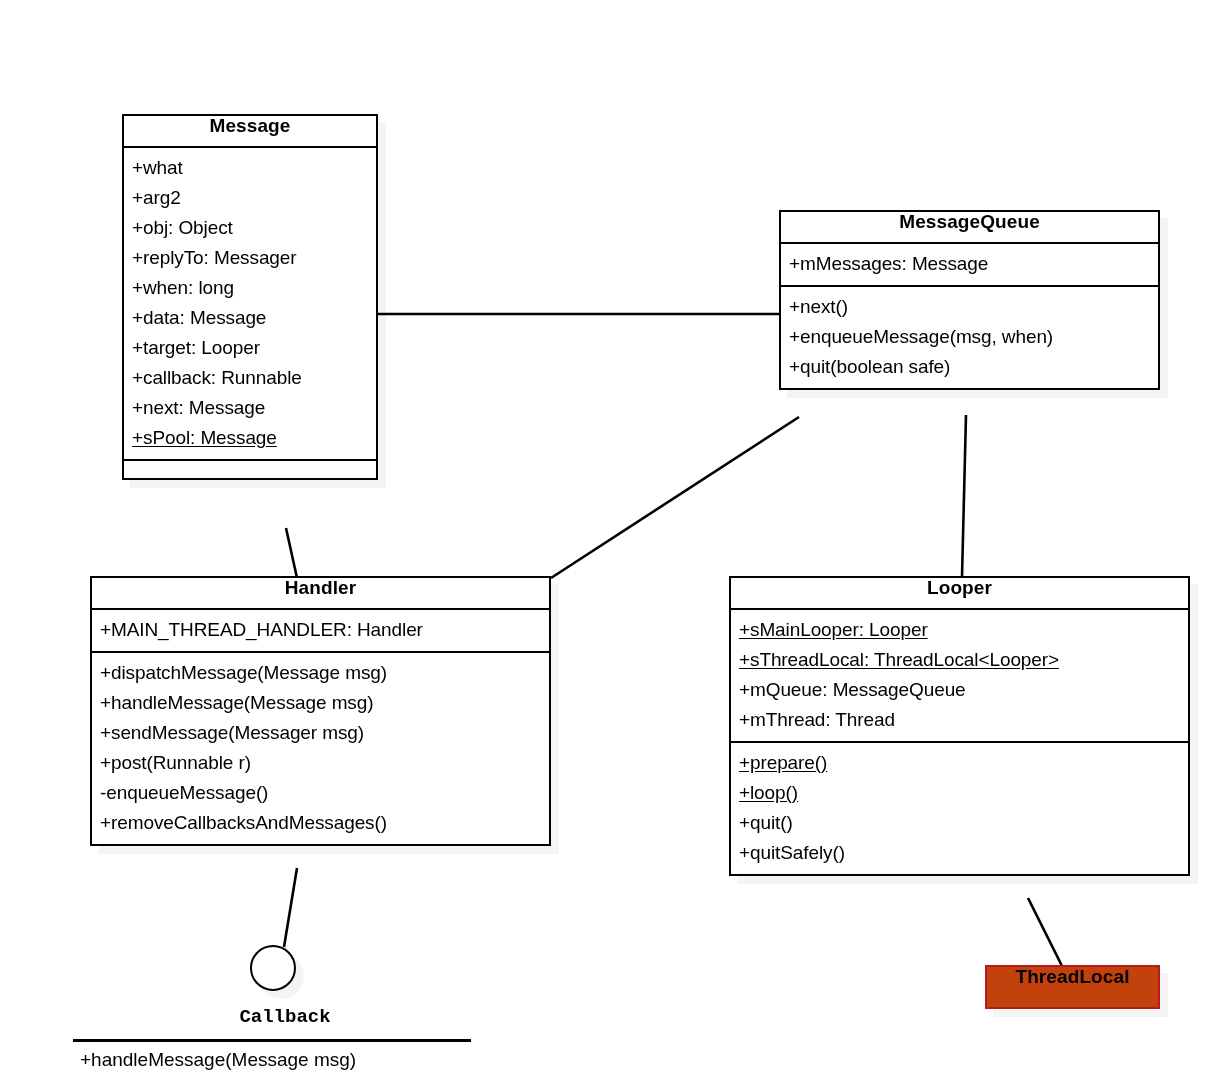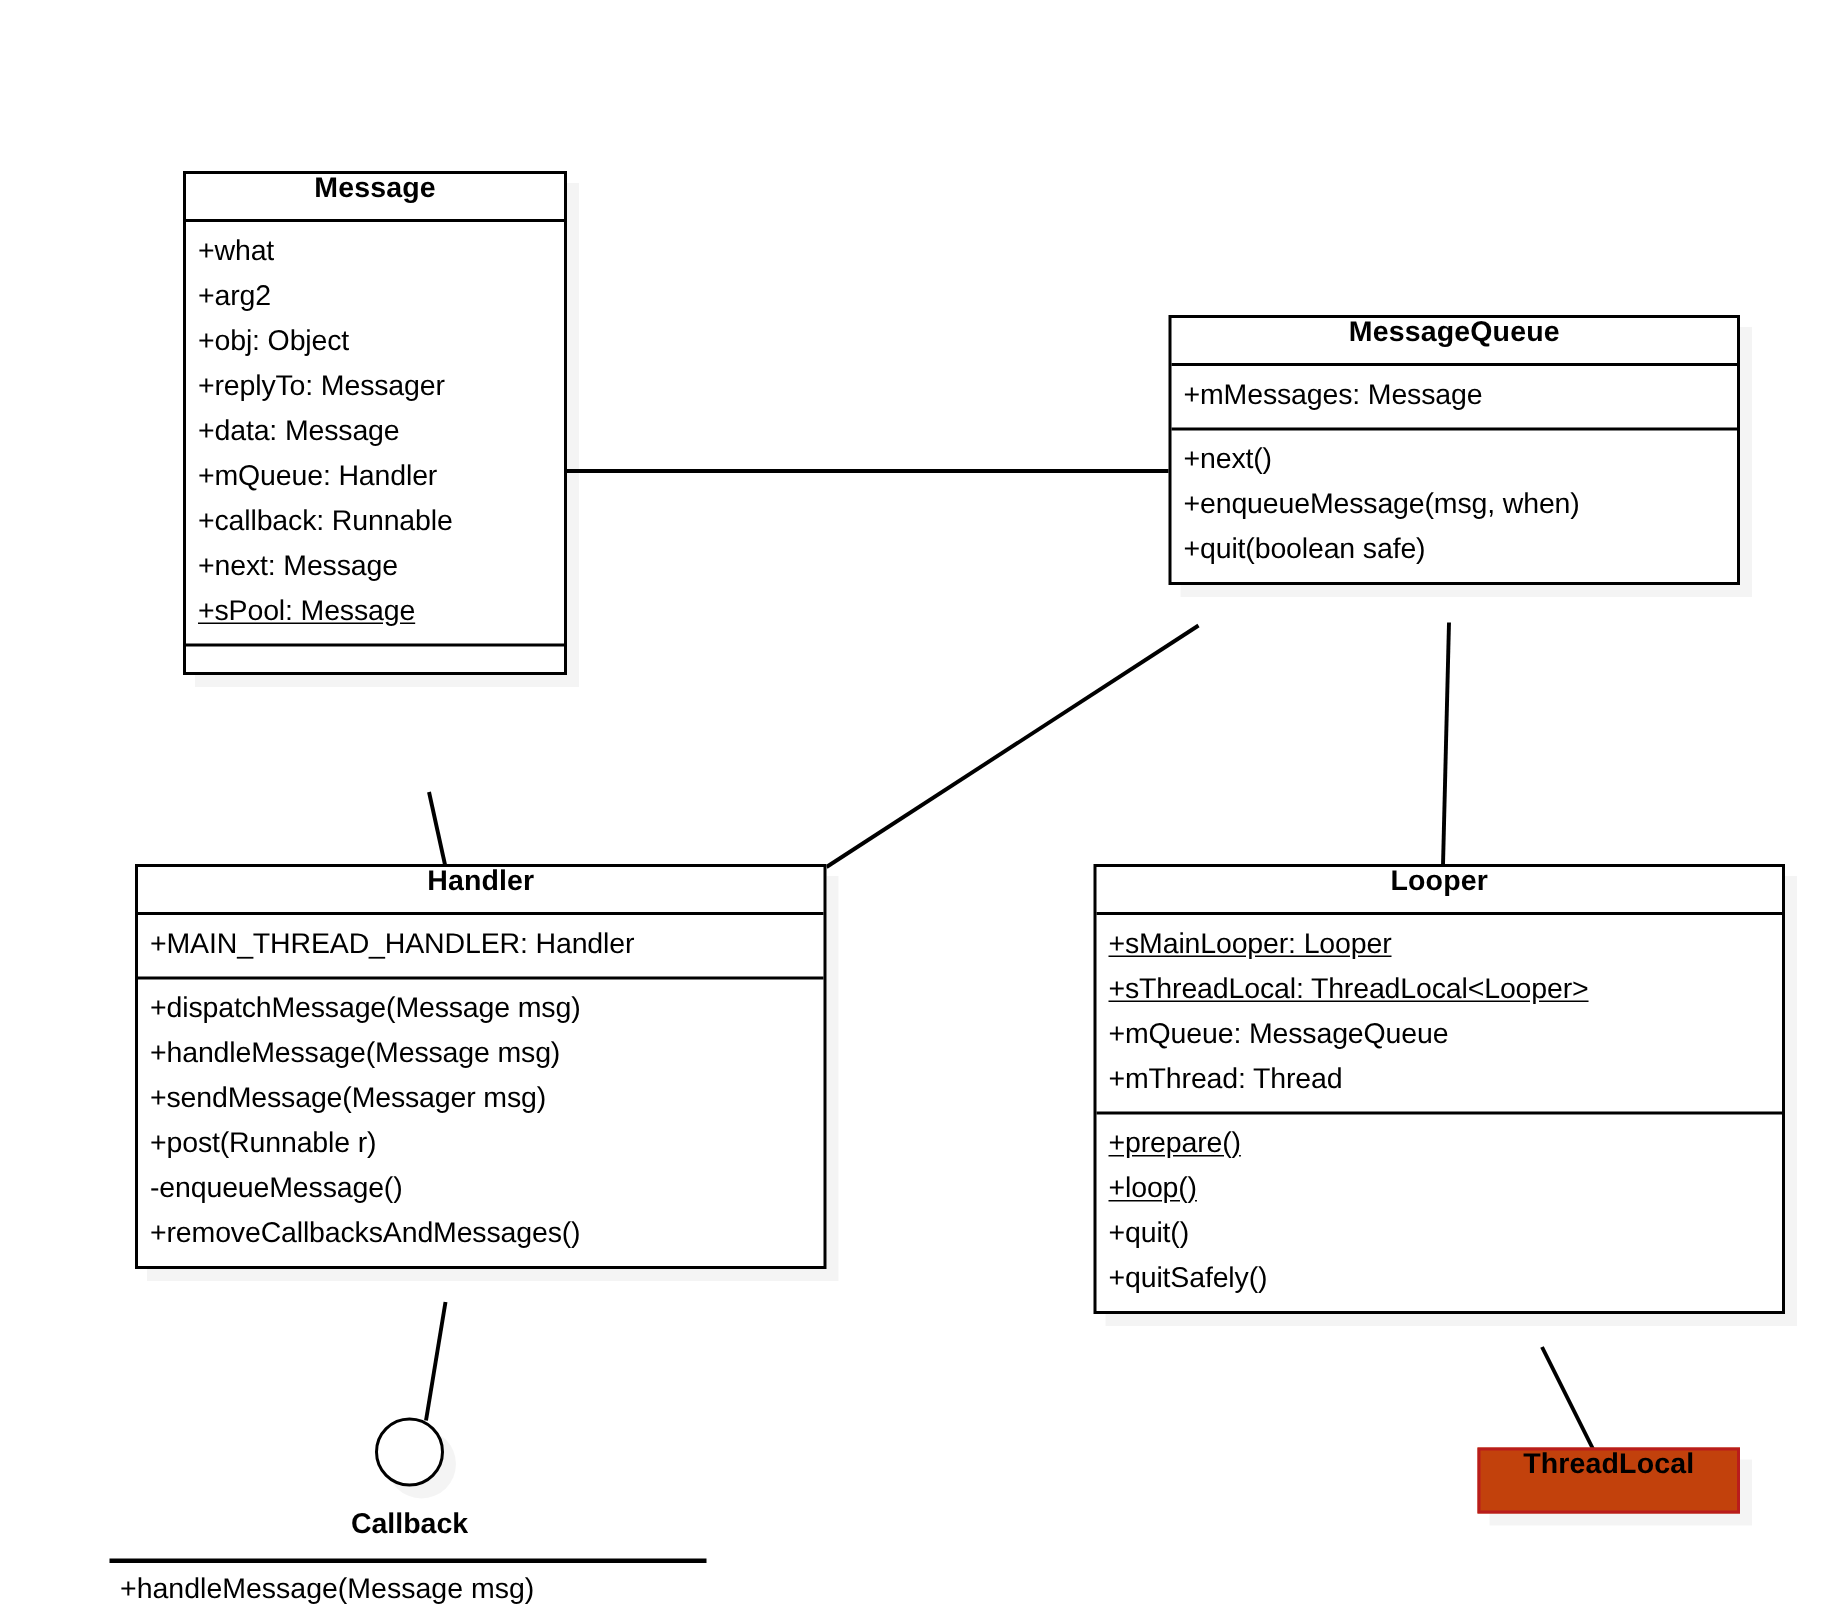--- a/index.html
+++ b/index.html
@@ -132,22 +132,23 @@
     <line x1="1028" y1="898" x2="1062" y2="966" stroke="#000000" stroke-width="2.6"></line>
   </svg>
 
   <div class="uml-class" style="left:122px; top:114px; width:256px;">
     <div class="class-title">Message</div>
     <div class="compartment">
       <div class="member">+what</div>
       <div class="member">+arg2</div>
       <div class="member">+obj: Object</div>
       <div class="member">+replyTo: Messager</div>
+      <div class="member">+when: long</div>
       <div class="member">+data: Message</div>
-      <div class="member">+mQueue: Handler</div>
+      <div class="member">+target: Looper</div>
       <div class="member">+callback: Runnable</div>
       <div class="member">+next: Message</div>
       <div class="member static">+sPool: Message</div>
     </div>
     <div class="compartment empty"></div>
   </div>
 
   <div class="uml-class" style="left:779px; top:210px; width:381px;">
     <div class="class-title">MessageQueue</div>
     <div class="compartment">
@@ -186,21 +187,21 @@
     <div class="compartment">
       <div class="member static">+prepare()</div>
       <div class="member static">+loop()</div>
       <div class="member">+quit()</div>
       <div class="member">+quitSafely()</div>
     </div>
   </div>
 
   <div id="callback-group" style="left:0px; top:0px;">
     <div class="lollipop-circle" style="left:250px; top:945px;"></div>
-    <div class="lollipop-label" style="left:173px; top:1006px; width:200px;">Callback</div>
+    <div class="lollipop-label" style="left:185px; top:1006px; width:200px;font-family:Liberation Mono, monospace;">Callback</div>
     <div class="callback-rule" style="left:73px; top:1039px; width:398px;"></div>
     <div class="callback-member" style="left:80px; top:1045px;">+handleMessage(Message msg)</div>
   </div>
 
   <div class="uml-simple" style="left:985px; top:965px; width:175px; height:44px;">
     <div class="class-title">ThreadLocal</div>
   </div>
 
 </div>
 

